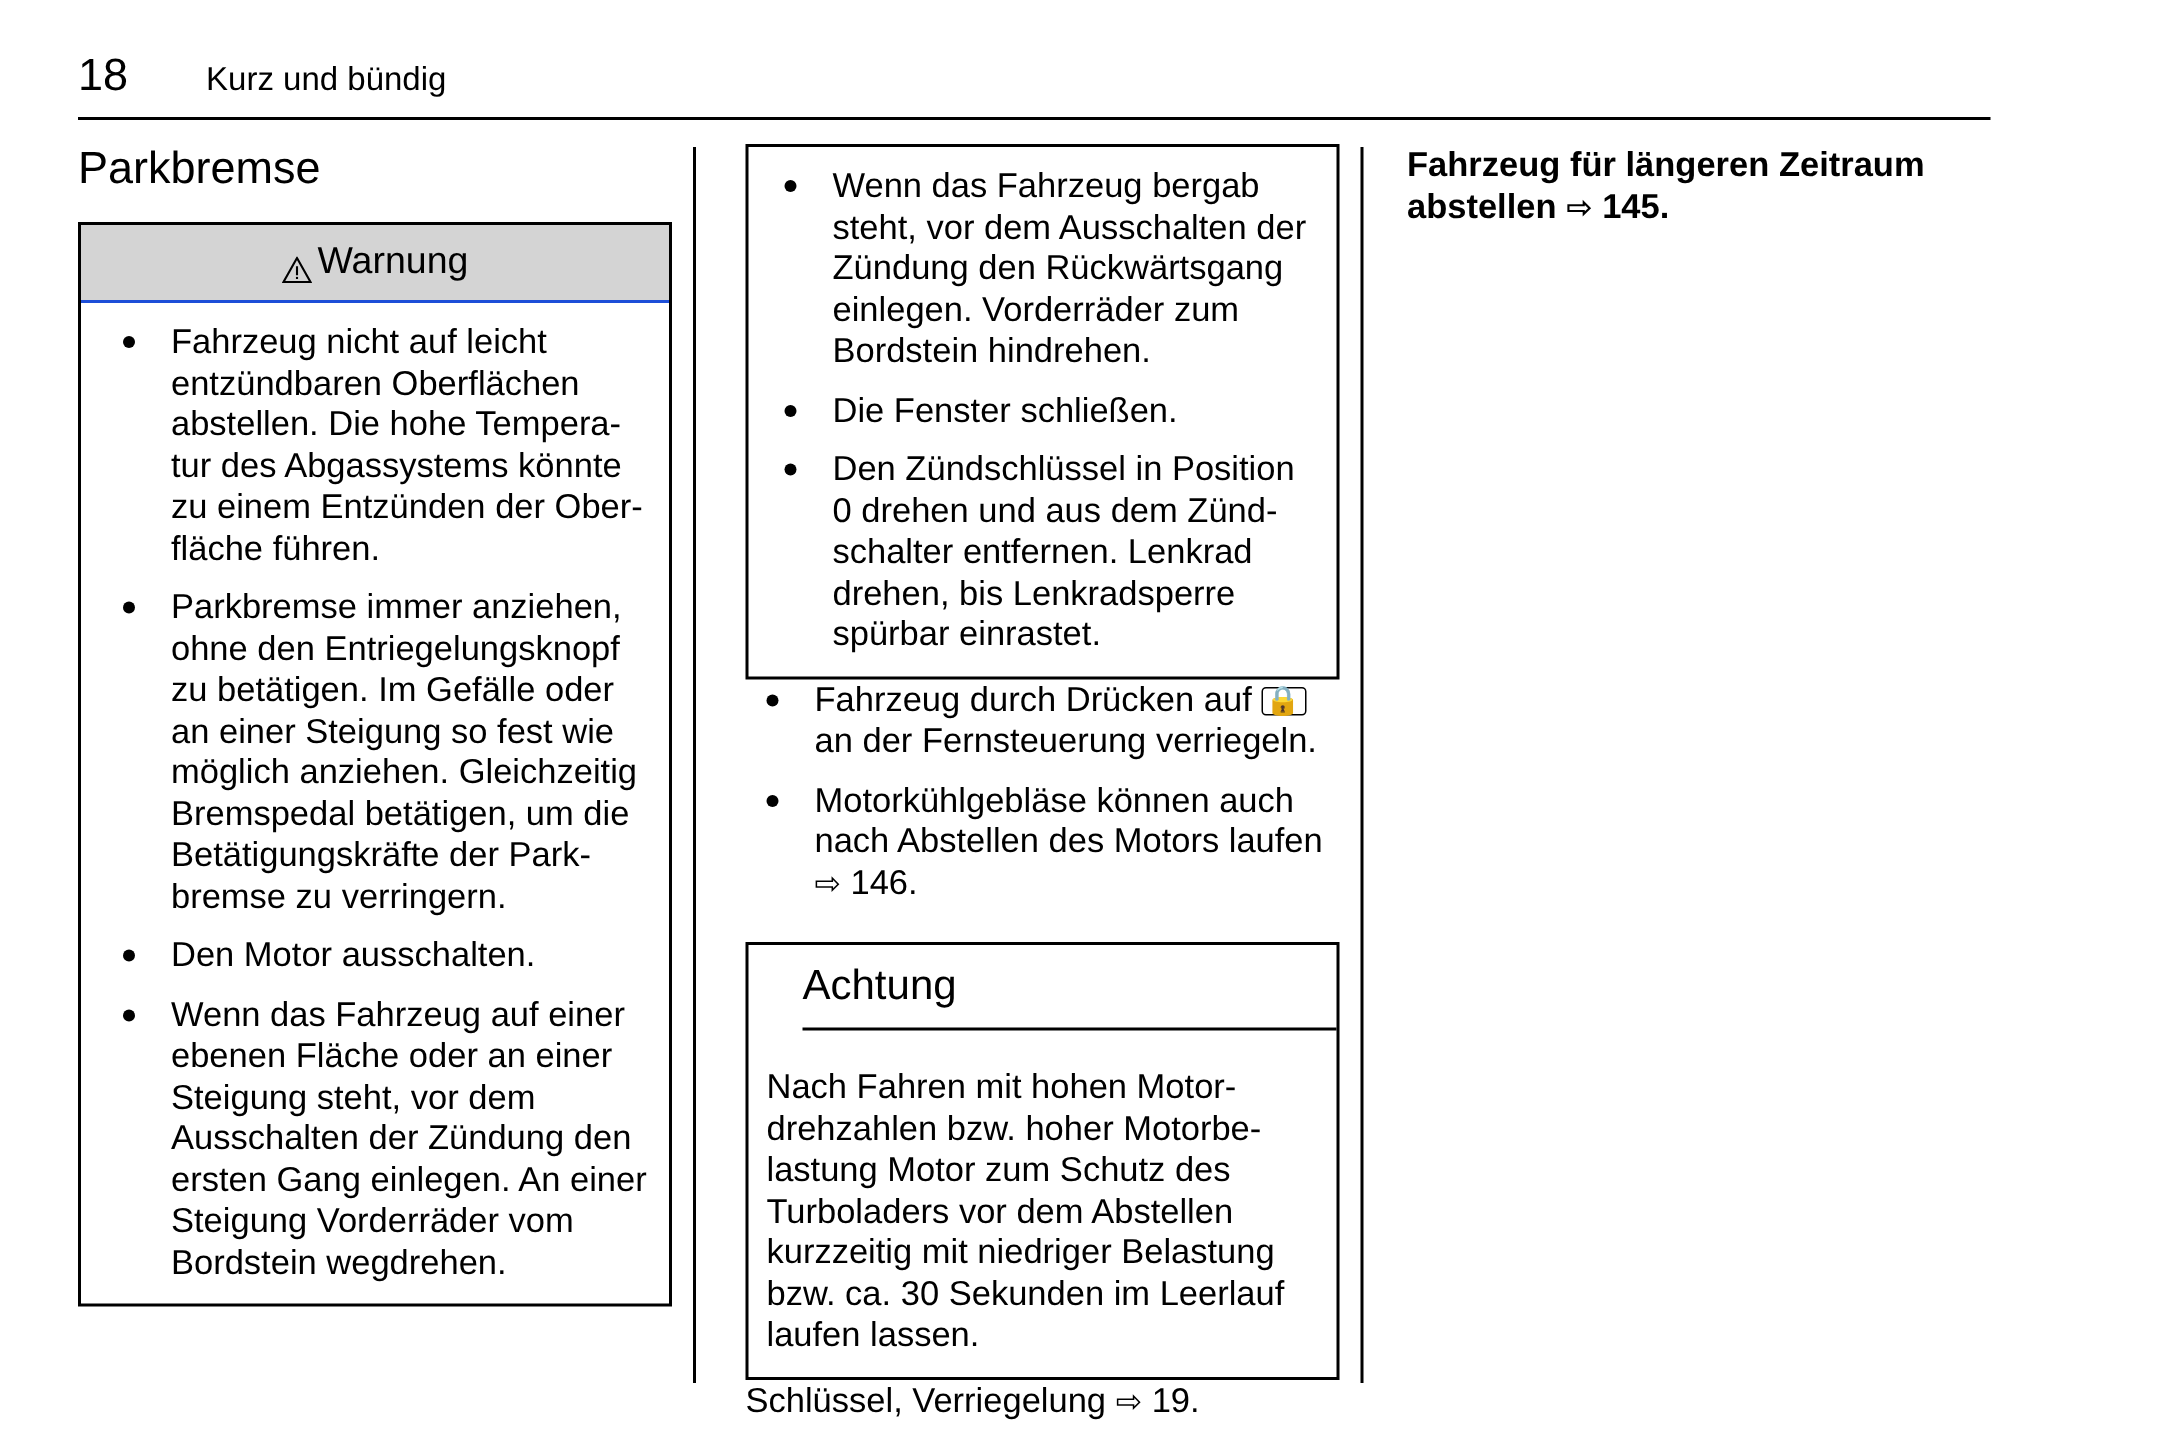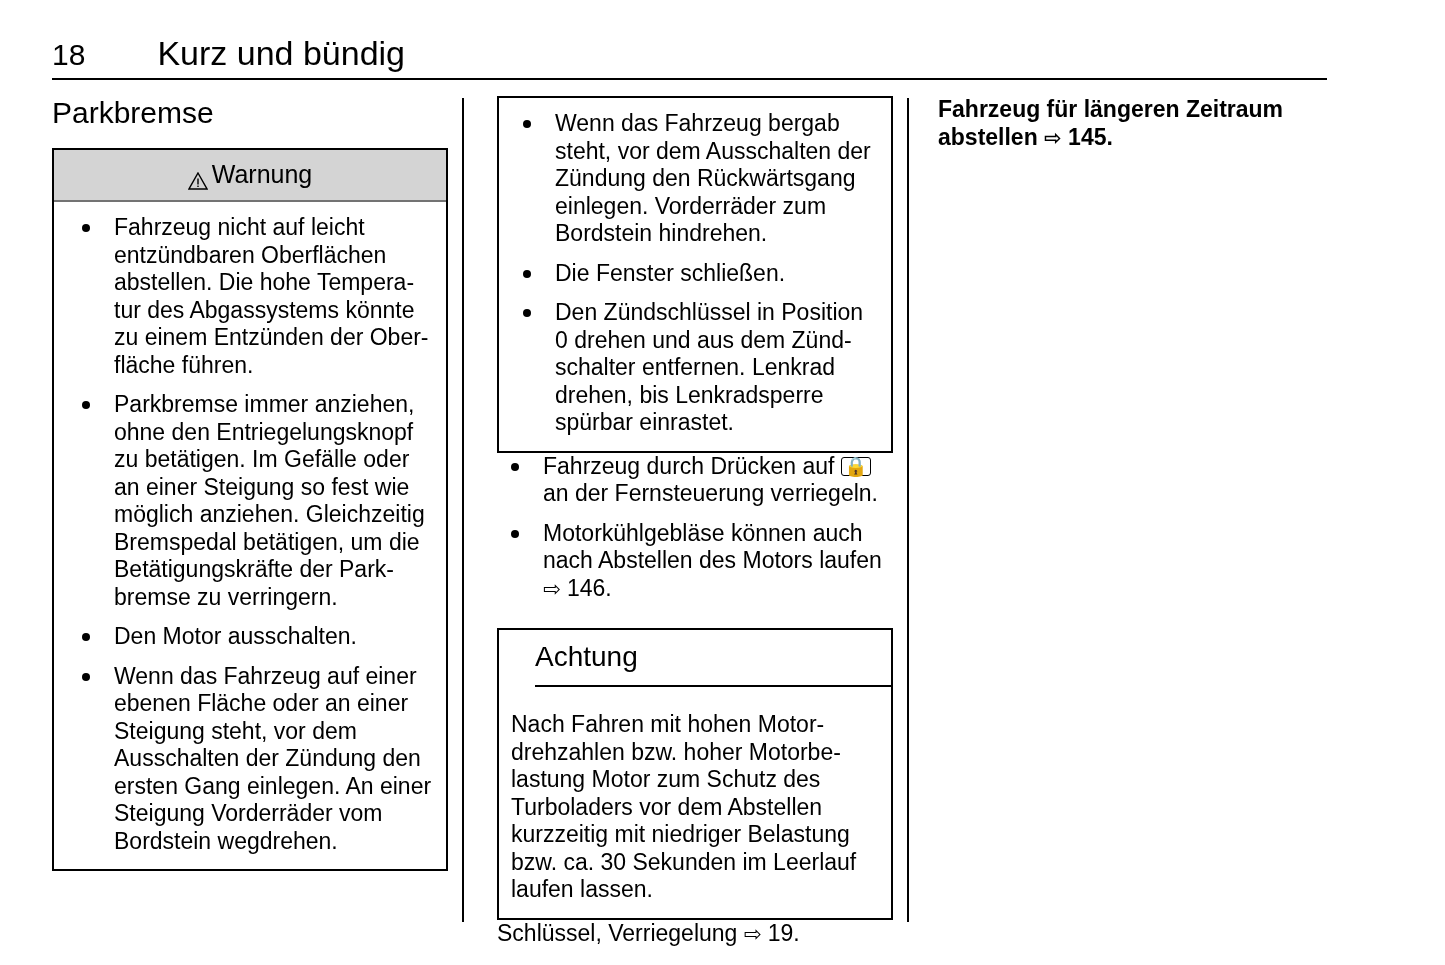--- a/index.html
+++ b/index.html
@@ -24,28 +24,29 @@
   }
 
   
   .page-header {
     position: absolute;
     top: 34px;
     left: 52px;
     width: 1275px;
     display: flex;
     align-items: baseline;
+    gap: 28px;
   }
   .page-number {
     font-size: 30px;
     letter-spacing: 0px;
   }
   .chapter-title {
-    font-size: 34px;
-    margin-left: 72px;
+    font-size: 22px;
+    margin-left: 24px;
   }
   .header-rule {
     position: absolute;
     top: 78px;
     left: 52px;
     width: 1275px;
     height: 2px;
     background: #000000;
   }
 
@@ -85,21 +86,21 @@
   }
 
   
   .warning-box {
     border: 2px solid #000000;
     box-sizing: border-box;
     width: 396px;
   }
   .warning-head {
     background: #d4d4d4;
-    border-bottom: 2px solid #737373;
+    border-bottom: 2px solid #1d4ed8;
     text-align: center;
     font-size: 25px;
     padding: 10px 0 11px 0;
     display: flex;
     align-items: center;
     justify-content: center;
     gap: 4px;
   }
   .warn-tri {
     display: inline-block;

